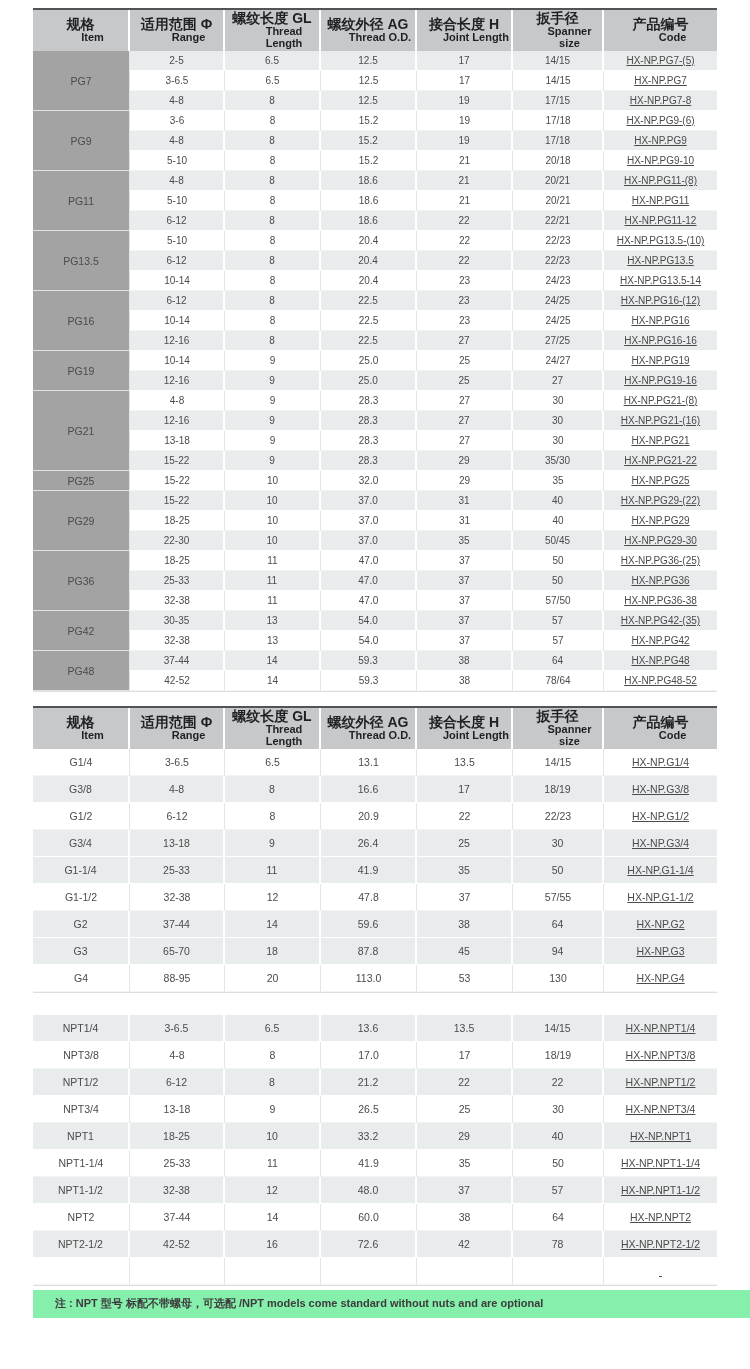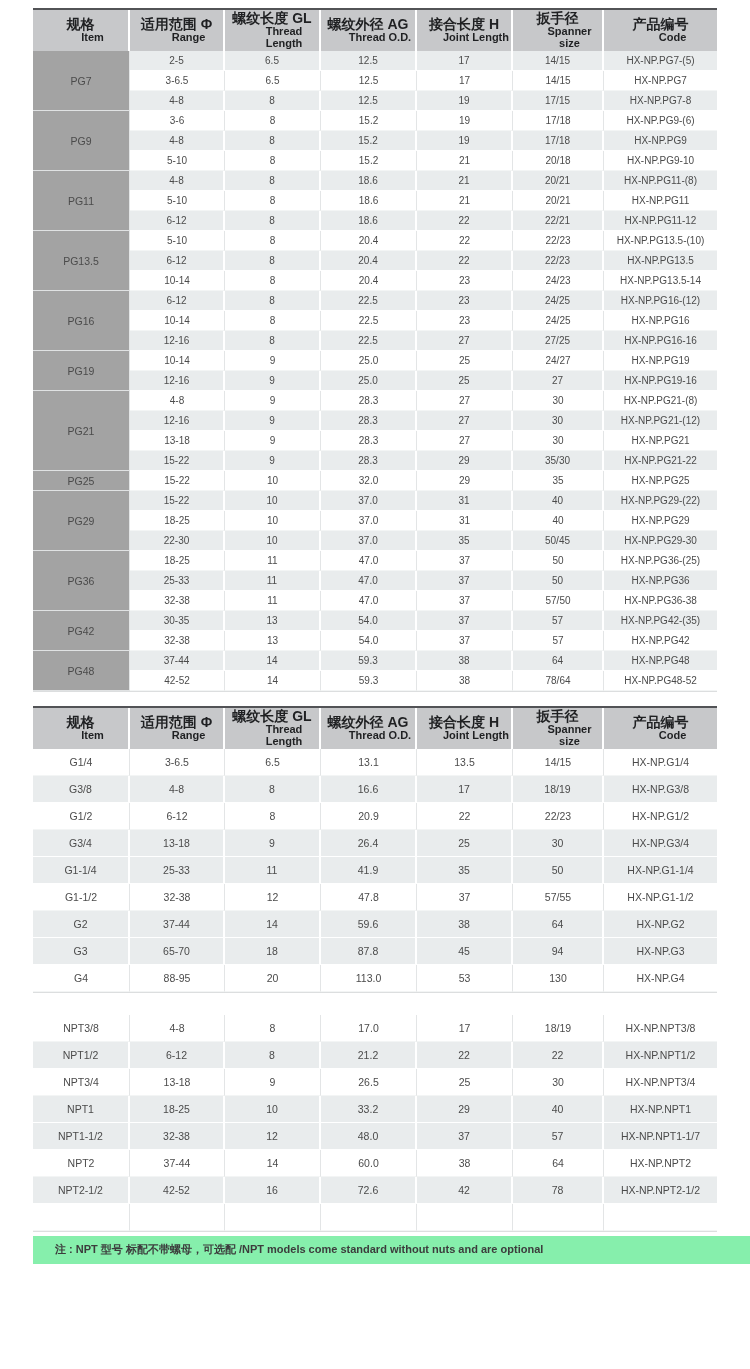--- a/index.html
+++ b/index.html
@@ -44,21 +44,21 @@
   .data-cell.shaded {
     background: #e9eced;
     border-right: 2px solid #ffffff;
     border-bottom: 1px solid #ffffff;
   }
   .data-cell.white {
     background: #ffffff;
     border-right: 1px solid #e3e5e6;
     border-bottom: 1px solid #f3f5f5;
   }
-  tbody td:last-child { border-right: none !important; }
+  tbody td:last-child { border-right: none !important; text-decoration: underline; }
   .item-cell {
     background: #a3a3a3;
     border-right: 1px solid #e3e5e6;
     border-bottom: 1px solid #e0e2e3;
     color: #4b4b4b;
   }
 
   .tbl1 tbody td { height: 20px; font-size: 10px; }
   .tbl1 .item-cell { font-size: 10.5px; }
   .tbl23 tbody td { height: 27px; font-size: 10.5px; }
@@ -276,21 +276,21 @@
           <td class="data-cell white">27</td>
           <td class="data-cell white">30</td>
           <td class="data-cell white">HX-NP.PG21-(8)</td>
         </tr>
         <tr>
           <td class="data-cell shaded">12-16</td>
           <td class="data-cell shaded">9</td>
           <td class="data-cell shaded">28.3</td>
           <td class="data-cell shaded">27</td>
           <td class="data-cell shaded">30</td>
-          <td class="data-cell shaded">HX-NP.PG21-(12)</td>
+          <td class="data-cell shaded">HX-NP.PG21-(16)</td>
         </tr>
         <tr>
           <td class="data-cell white">13-18</td>
           <td class="data-cell white">9</td>
           <td class="data-cell white">28.3</td>
           <td class="data-cell white">27</td>
           <td class="data-cell white">30</td>
           <td class="data-cell white">HX-NP.PG21</td>
         </tr>
         <tr>
@@ -533,20 +533,29 @@
       <col style="width:97px">
         <col style="width:95px">
         <col style="width:96px">
       <col style="width:96px">
         <col style="width:96px">
         <col style="width:91px">
       <col style="width:113px">
     </colgroup>
     <tbody>
         <tr>
+          <td class="data-cell shaded">NPT1/4</td>
+          <td class="data-cell shaded">3-6.5</td>
+          <td class="data-cell shaded">6.5</td>
+          <td class="data-cell shaded">13.6</td>
+          <td class="data-cell shaded">13.5</td>
+          <td class="data-cell shaded">14/15</td>
+          <td class="data-cell shaded">HX-NP.NPT1/4</td>
+        </tr>
+        <tr>
           <td class="data-cell white">NPT3/8</td>
           <td class="data-cell white">4-8</td>
           <td class="data-cell white">8</td>
           <td class="data-cell white">17.0</td>
           <td class="data-cell white">17</td>
           <td class="data-cell white">18/19</td>
           <td class="data-cell white">HX-NP.NPT3/8</td>
         </tr>
         <tr>
           <td class="data-cell shaded">NPT1/2</td>
@@ -569,27 +578,36 @@
         <tr>
           <td class="data-cell shaded">NPT1</td>
           <td class="data-cell shaded">18-25</td>
           <td class="data-cell shaded">10</td>
           <td class="data-cell shaded">33.2</td>
           <td class="data-cell shaded">29</td>
           <td class="data-cell shaded">40</td>
           <td class="data-cell shaded">HX-NP.NPT1</td>
         </tr>
         <tr>
+          <td class="data-cell white">NPT1-1/4</td>
+          <td class="data-cell white">25-33</td>
+          <td class="data-cell white">11</td>
+          <td class="data-cell white">41.9</td>
+          <td class="data-cell white">35</td>
+          <td class="data-cell white">50</td>
+          <td class="data-cell white">HX-NP.NPT1-1/4</td>
+        </tr>
+        <tr>
           <td class="data-cell shaded">NPT1-1/2</td>
           <td class="data-cell shaded">32-38</td>
           <td class="data-cell shaded">12</td>
           <td class="data-cell shaded">48.0</td>
           <td class="data-cell shaded">37</td>
           <td class="data-cell shaded">57</td>
-          <td class="data-cell shaded">HX-NP.NPT1-1/7</td>
+          <td class="data-cell shaded">HX-NP.NPT1-1/2</td>
         </tr>
         <tr>
           <td class="data-cell white">NPT2</td>
           <td class="data-cell white">37-44</td>
           <td class="data-cell white">14</td>
           <td class="data-cell white">60.0</td>
           <td class="data-cell white">38</td>
           <td class="data-cell white">64</td>
           <td class="data-cell white">HX-NP.NPT2</td>
         </tr>

